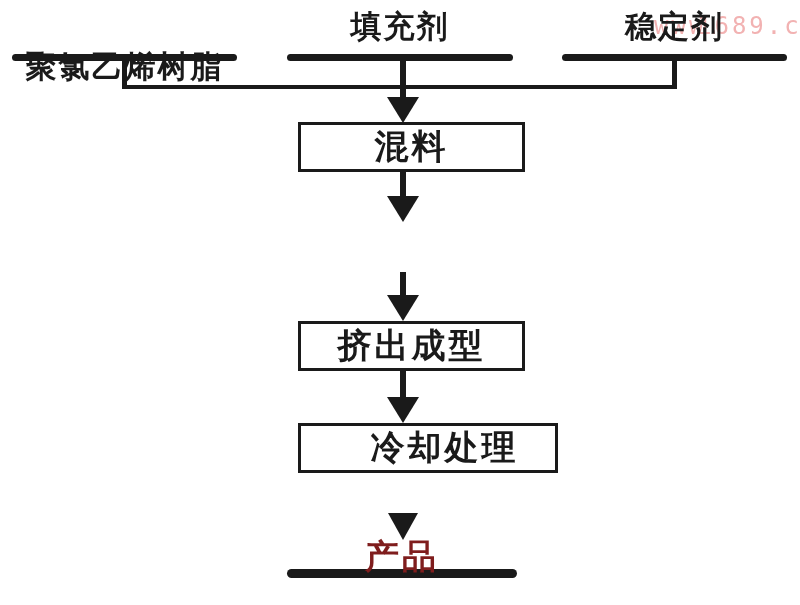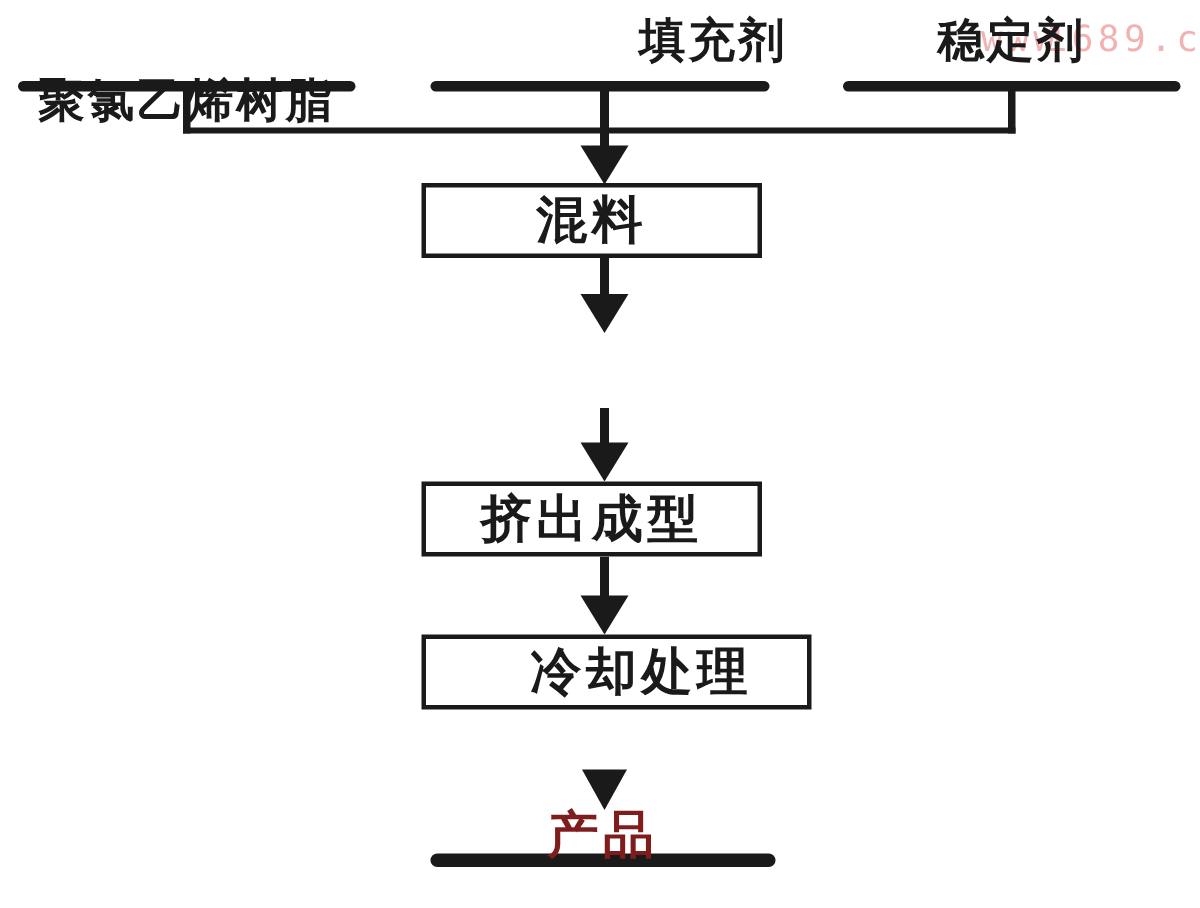--- a/index.html
+++ b/index.html
@@ -14,21 +14,21 @@
   }
   .underline{
     top:54px;height:7px;background:#1a1a1a;border-radius:4px;z-index:2;
   }
   .conn{background:#1a1a1a;z-index:1;}
   .arrow-head{
     width:0;height:0;border-left:16px solid transparent;border-right:16px solid transparent;
     border-top:26px solid #1a1a1a;z-index:1;
   }
   .step-box{
-    left:281px;width:221px;height:44px;border:3px solid #1a1a1a;background:#ffffff;
+    left:298px;width:221px;height:44px;border:3px solid #1a1a1a;background:#ffffff;
     display:flex;align-items:center;justify-content:center;z-index:2;
   }
   .step-box span{font-size:34px;font-weight:700;letter-spacing:3px;color:#1a1a1a;}
   .stem{left:400px;width:6px;background:#1a1a1a;}
   .head{left:387px;}
   .product-label{
     left:287px;width:230px;top:534px;text-align:center;font-size:34px;font-weight:700;
     letter-spacing:3px;color:#7f1d1d;z-index:2;
   }
   .product-line{
@@ -41,21 +41,21 @@
 </style>
 </head>
 <body>
 
 <div id="stage">
 
   <span class="abs watermark" style="left:612px;color:#f2b2b2;margin-left:42px;">www.</span>
   <span class="abs watermark" style="left:697px;color:#f2b2b2;">1689.com</span>
 
   <div class="abs input-label" style="left:12px;width:225px;margin-top:40px;">聚氯乙烯树脂</div>
-  <div class="abs input-label" style="left:299px;width:226px;text-align:right;">填充剂</div>
+  <div class="abs input-label" style="left:287px;width:226px;">填充剂</div>
   <div class="abs input-label" style="left:562px;width:225px;">稳定剂</div>
 
   <div class="abs underline" style="left:12px;width:225px;"></div>
   <div class="abs underline" style="left:287px;width:226px;"></div>
   <div class="abs underline" style="left:562px;width:225px;"></div>
 
   <div class="abs conn" style="left:122px;top:58px;width:5px;height:31px;"></div>
   <div class="abs conn" style="left:672px;top:58px;width:5px;height:31px;"></div>
   <div class="abs conn" style="left:122px;top:85px;width:555px;height:4px;"></div>
   <div class="abs conn" style="left:400px;top:58px;width:6px;height:42px;"></div>

